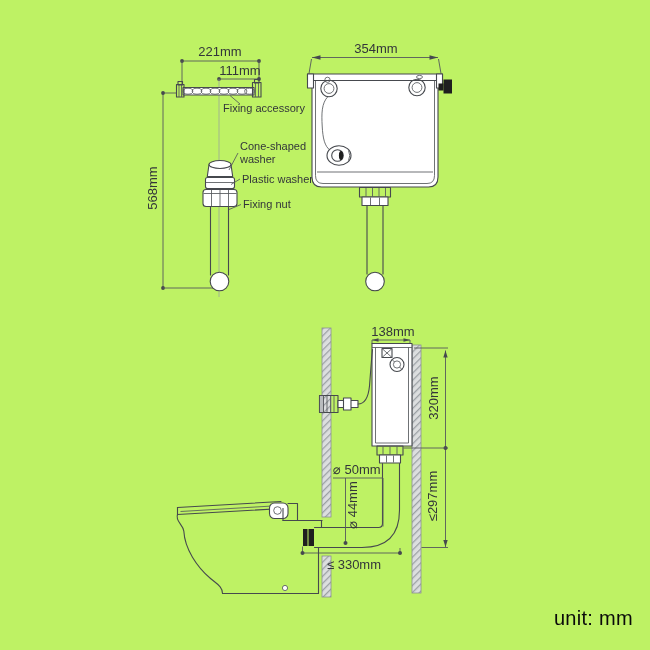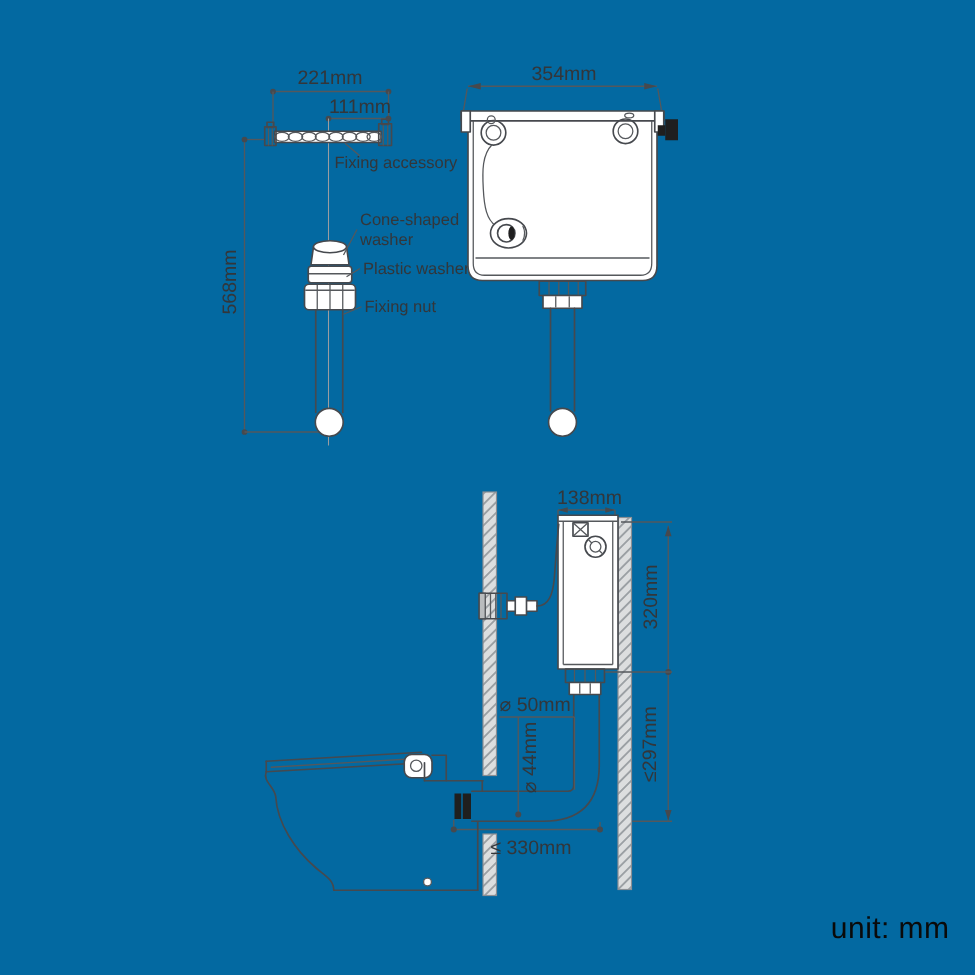--- a/index.html
+++ b/index.html
@@ -1,17 +1,17 @@
 <!DOCTYPE html>
 <html><head>
 <meta charset="utf-8">
 <style>
   html,body{margin:0;padding:0;background:#fff;}
   .canvas{
-    position:relative;width:650px;height:650px;background:#0369a1;
+    position:relative;width:650px;height:650px;background:#bef264;
     font-family:"Liberation Sans","DejaVu Sans",sans-serif;overflow:hidden;
   }
   svg text{
     font-family:"Liberation Sans","DejaVu Sans",sans-serif;
     fill:#33363a;
   }
   .dim-text{font-size:13px;}
   .part-label{font-size:11px;}
   .unit-text{font-size:20px;fill:#0a0a0a;font-weight:500;letter-spacing:.3px;}
   .ln{stroke:#46494e;stroke-width:1.1;fill:none;stroke-linecap:round;stroke-linejoin:round;}

